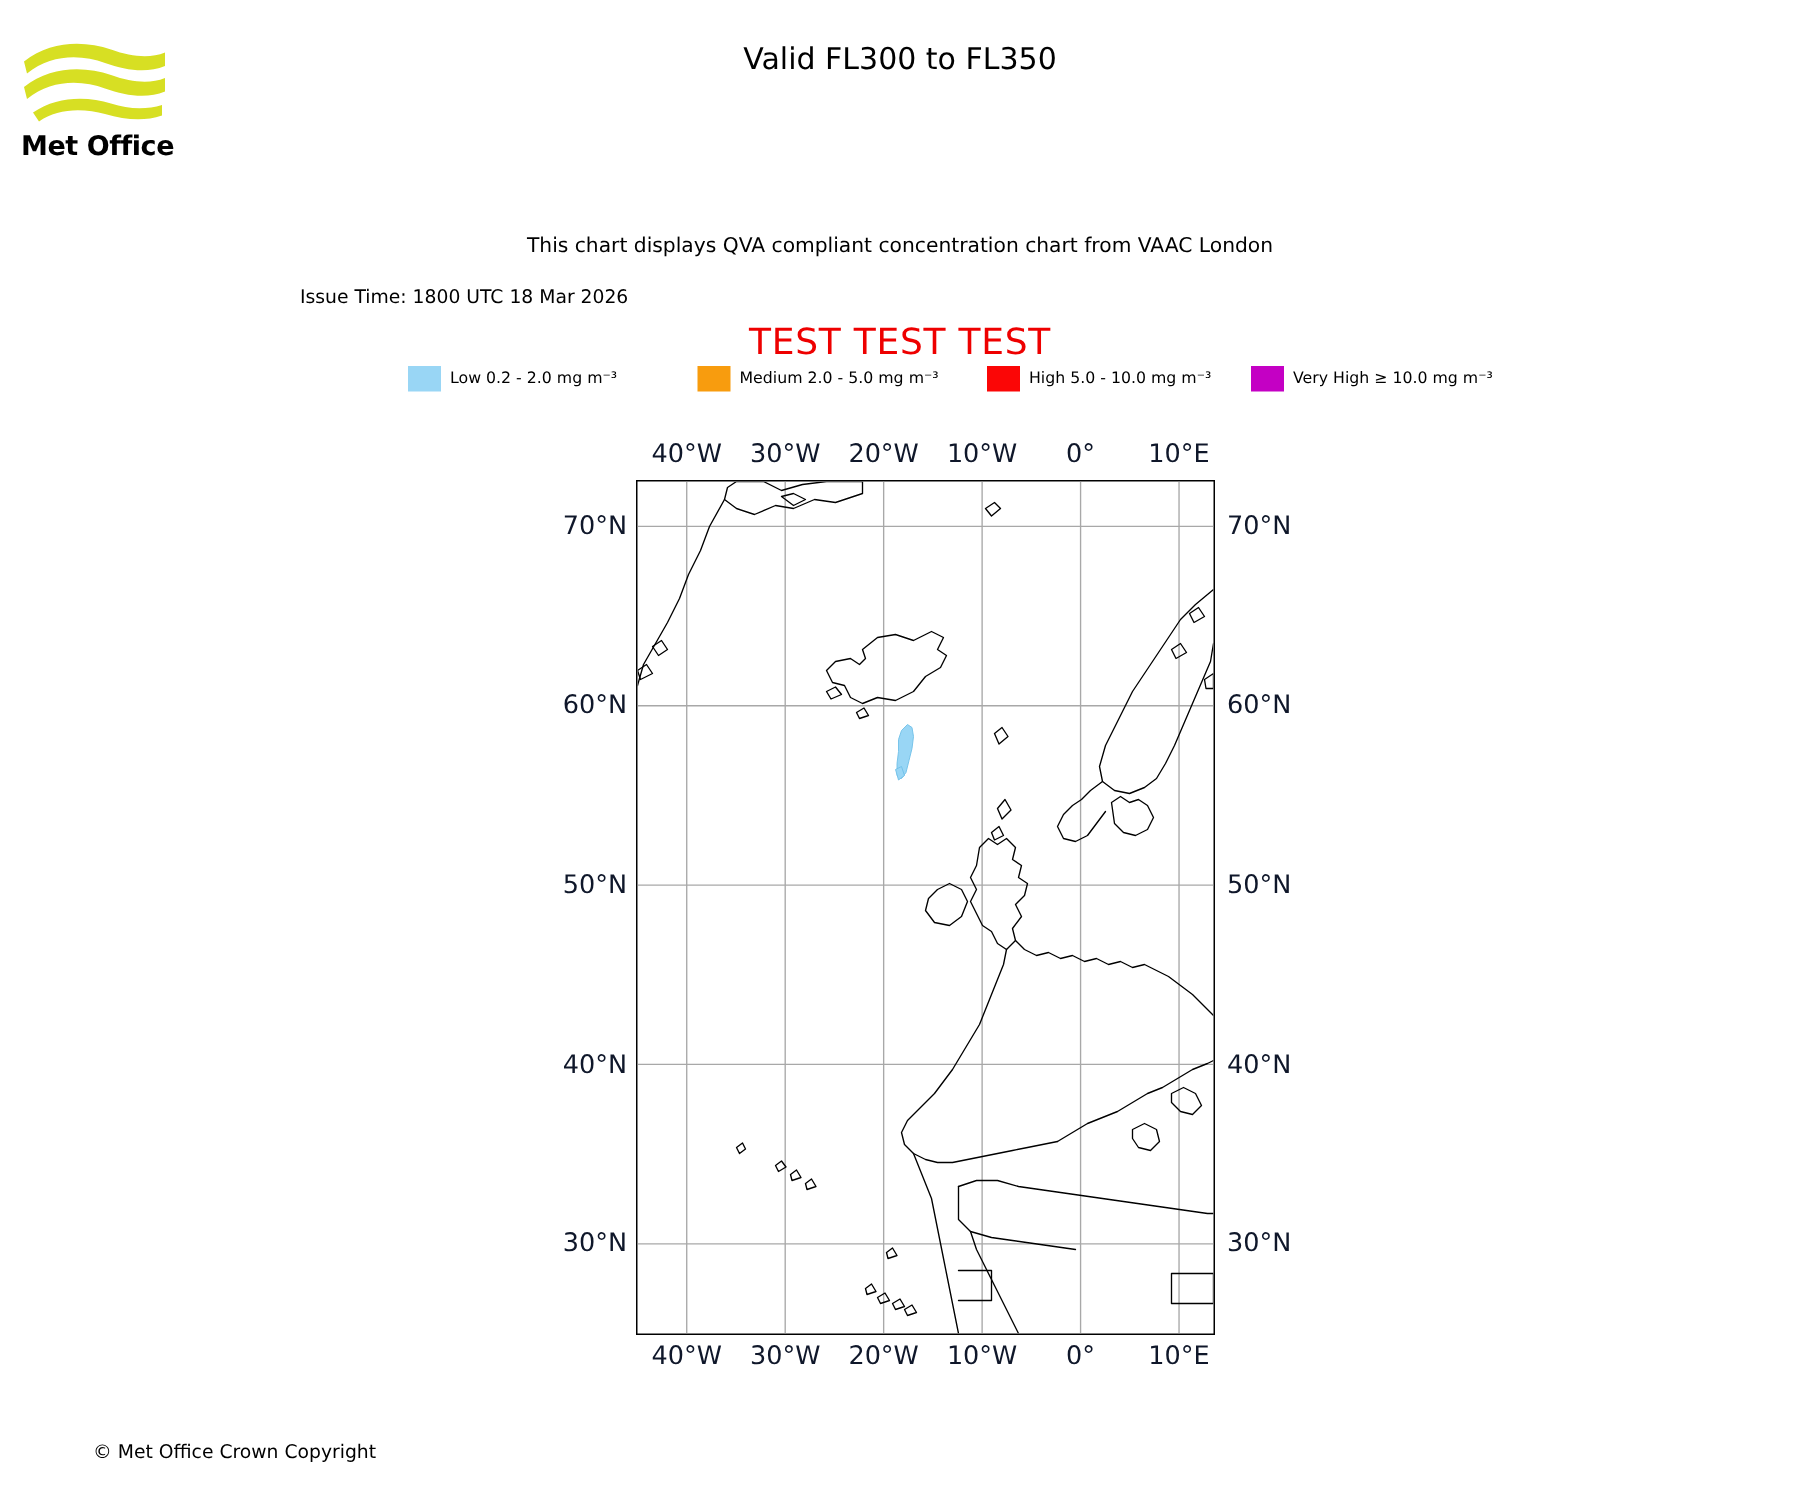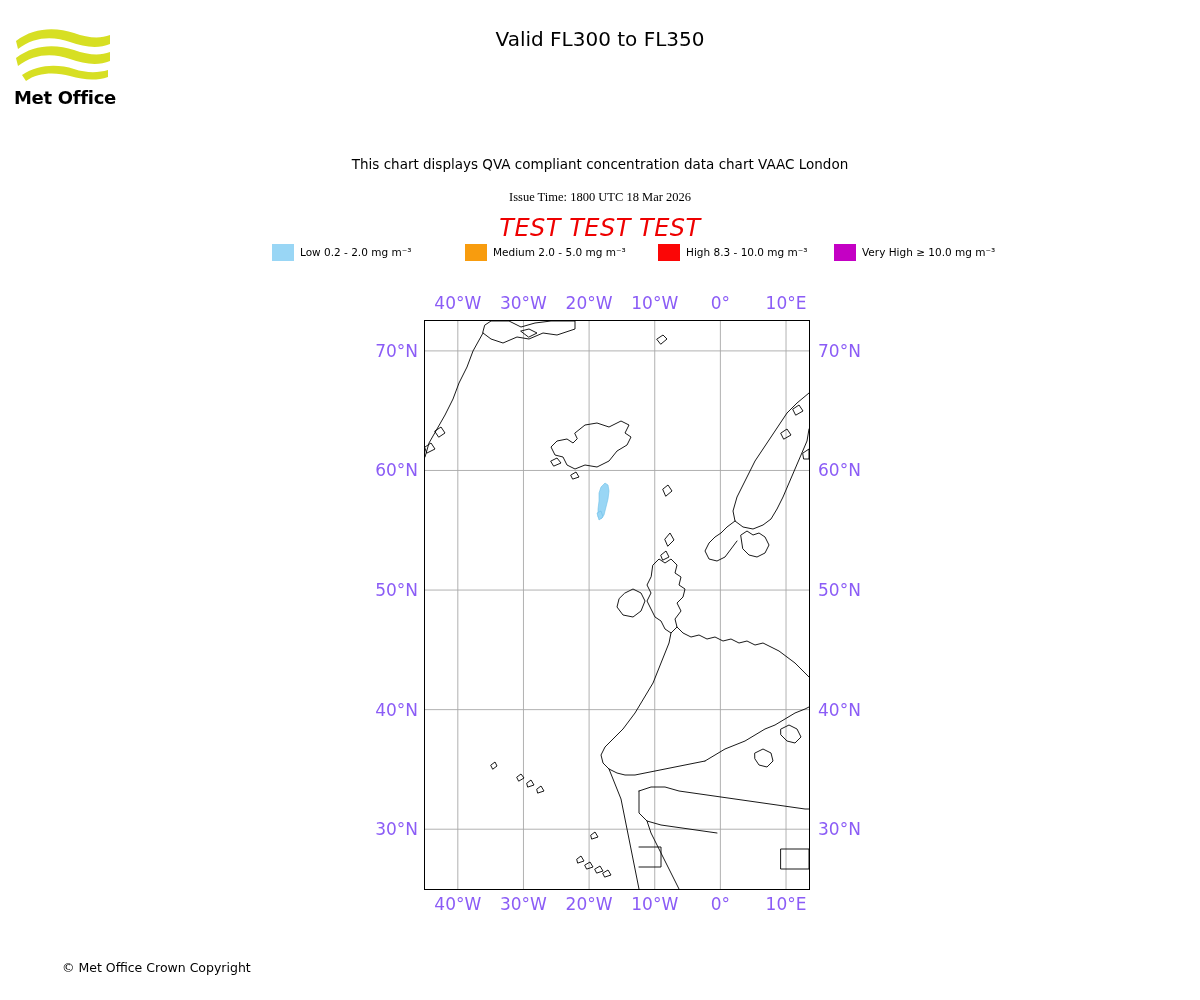--- a/index.html
+++ b/index.html
@@ -60,35 +60,33 @@
     width: 800px;
     text-align: center;
     font-size: 13.5px;
     color: #000;
   }
   #issue {
     position: absolute;
     left: 200px;
     top: 190px;
     width: 800px;
-    text-align: center;
+    text-align: left;
     font-size: 12.5px;
     color: #000;
-    font-family: Liberation Serif, serif;
   }
   #test-banner {
     position: absolute;
     left: 200px;
     top: 214px;
     width: 800px;
     text-align: center;
     font-size: 24px;
     color: #ee0000;
     letter-spacing: 0.5px;
-    font-style: italic;
   }
 
   
   #legend {
     position: absolute;
     left: 248px;
     top: 243px;
     width: 750px;
     height: 20px;
     margin-left: 24px;
@@ -124,21 +122,21 @@
     inset: 0;
     border: 1px solid #000;
     box-sizing: border-box;
     overflow: hidden;
     background: #ffffff;
   }
 
   .axis-label {
     position: absolute;
     font-size: 17px;
-    color: #8b5cf6;
+    color: #0f172a;
     white-space: nowrap;
   }
   .axis-top    { transform: translateX(-50%); }
   .axis-bottom { transform: translateX(-50%); }
   .axis-left   { transform: translateY(-50%); text-align: right; }
   .axis-right  { transform: translateY(-50%); text-align: left; }
 
   #copyright {
     position: absolute;
     left: 62px;
@@ -157,36 +155,36 @@
     <path d="M4 16 C 22 2, 44 2, 62 8 C 76 13, 88 14, 98 10 L 98 19 C 86 24, 72 22, 58 17 C 42 11, 22 11, 6 24 Z" fill="#d7df23"></path>
     <path d="M4 33 C 22 19, 44 19, 62 25 C 76 30, 88 31, 98 27 L 98 36 C 86 41, 72 39, 58 34 C 42 28, 22 28, 6 41 Z" fill="#d7df23"></path>
     <path d="M10 50 C 26 39, 46 39, 62 44 C 74 48, 86 48, 96 45 L 96 52 C 84 56, 72 55, 58 51 C 44 47, 26 47, 14 56 Z" fill="#d7df23"></path>
   </svg>
   <div class="logo-text">Met Office</div>
 </div>
 
 <div id="title-block">
   <div class="t-sub">Valid FL300 to FL350</div>
 </div>
-<div id="note">This chart displays QVA compliant concentration data chart VAAC London</div>
+<div id="note">This chart displays QVA compliant concentration chart from VAAC London</div>
 <div id="issue">Issue Time: 1800 UTC 18 Mar 2026</div>
 <div id="test-banner">TEST TEST TEST</div>
 
 <div id="legend">
     <div class="legend-item" style="left: 0px;">
       <span class="swatch" style="background: rgb(153, 214, 245);"></span>
       <span class="legend-label">Low 0.2 - 2.0 mg m⁻³</span>
     </div>
     <div class="legend-item" style="left: 193px; justify-content: flex-end;">
       <span class="swatch" style="background: rgb(248, 156, 14);"></span>
       <span class="legend-label">Medium 2.0 - 5.0 mg m⁻³</span>
     </div>
     <div class="legend-item" style="left: 386px;">
       <span class="swatch" style="background: rgb(251, 6, 6);"></span>
-      <span class="legend-label">High 8.3 - 10.0 mg m⁻³</span>
+      <span class="legend-label">High 5.0 - 10.0 mg m⁻³</span>
     </div>
     <div class="legend-item" style="left: 562px;">
       <span class="swatch" style="background: rgb(196, 0, 196);"></span>
       <span class="legend-label">Very High ≥ 10.0 mg m⁻³</span>
     </div>
   </div>
 
 <div id="map-wrap">
   <div id="map-frame">
     <svg id="map-svg" width="384" height="568" viewBox="0 0 384 568">

